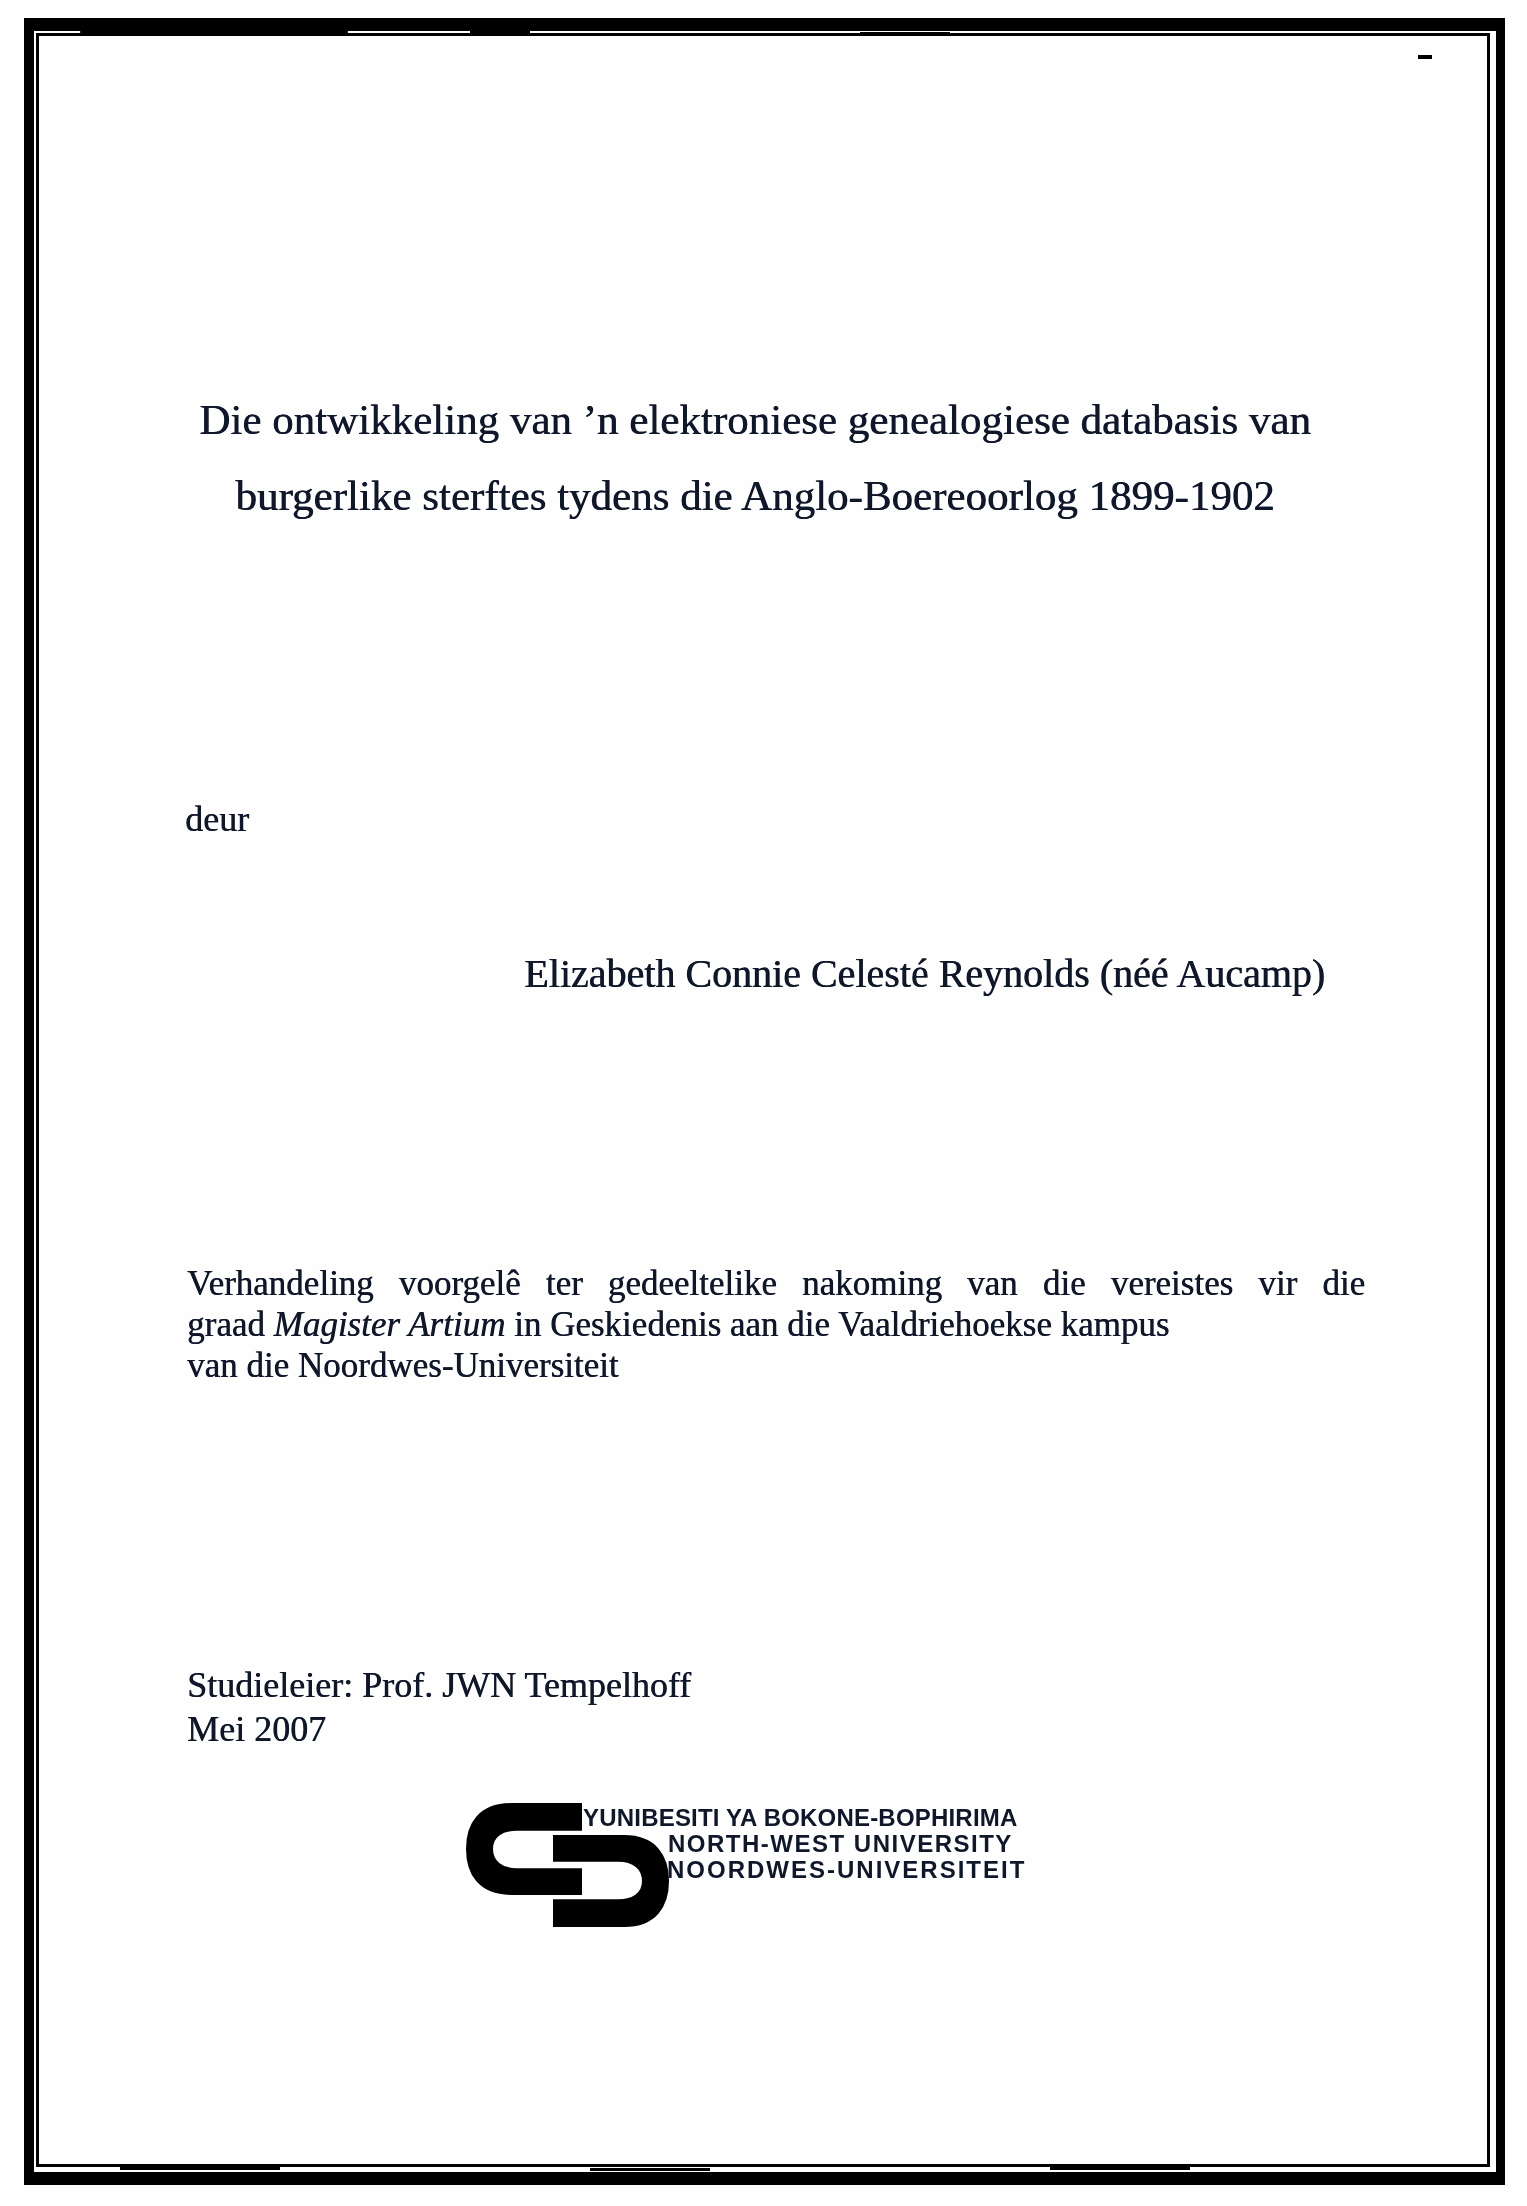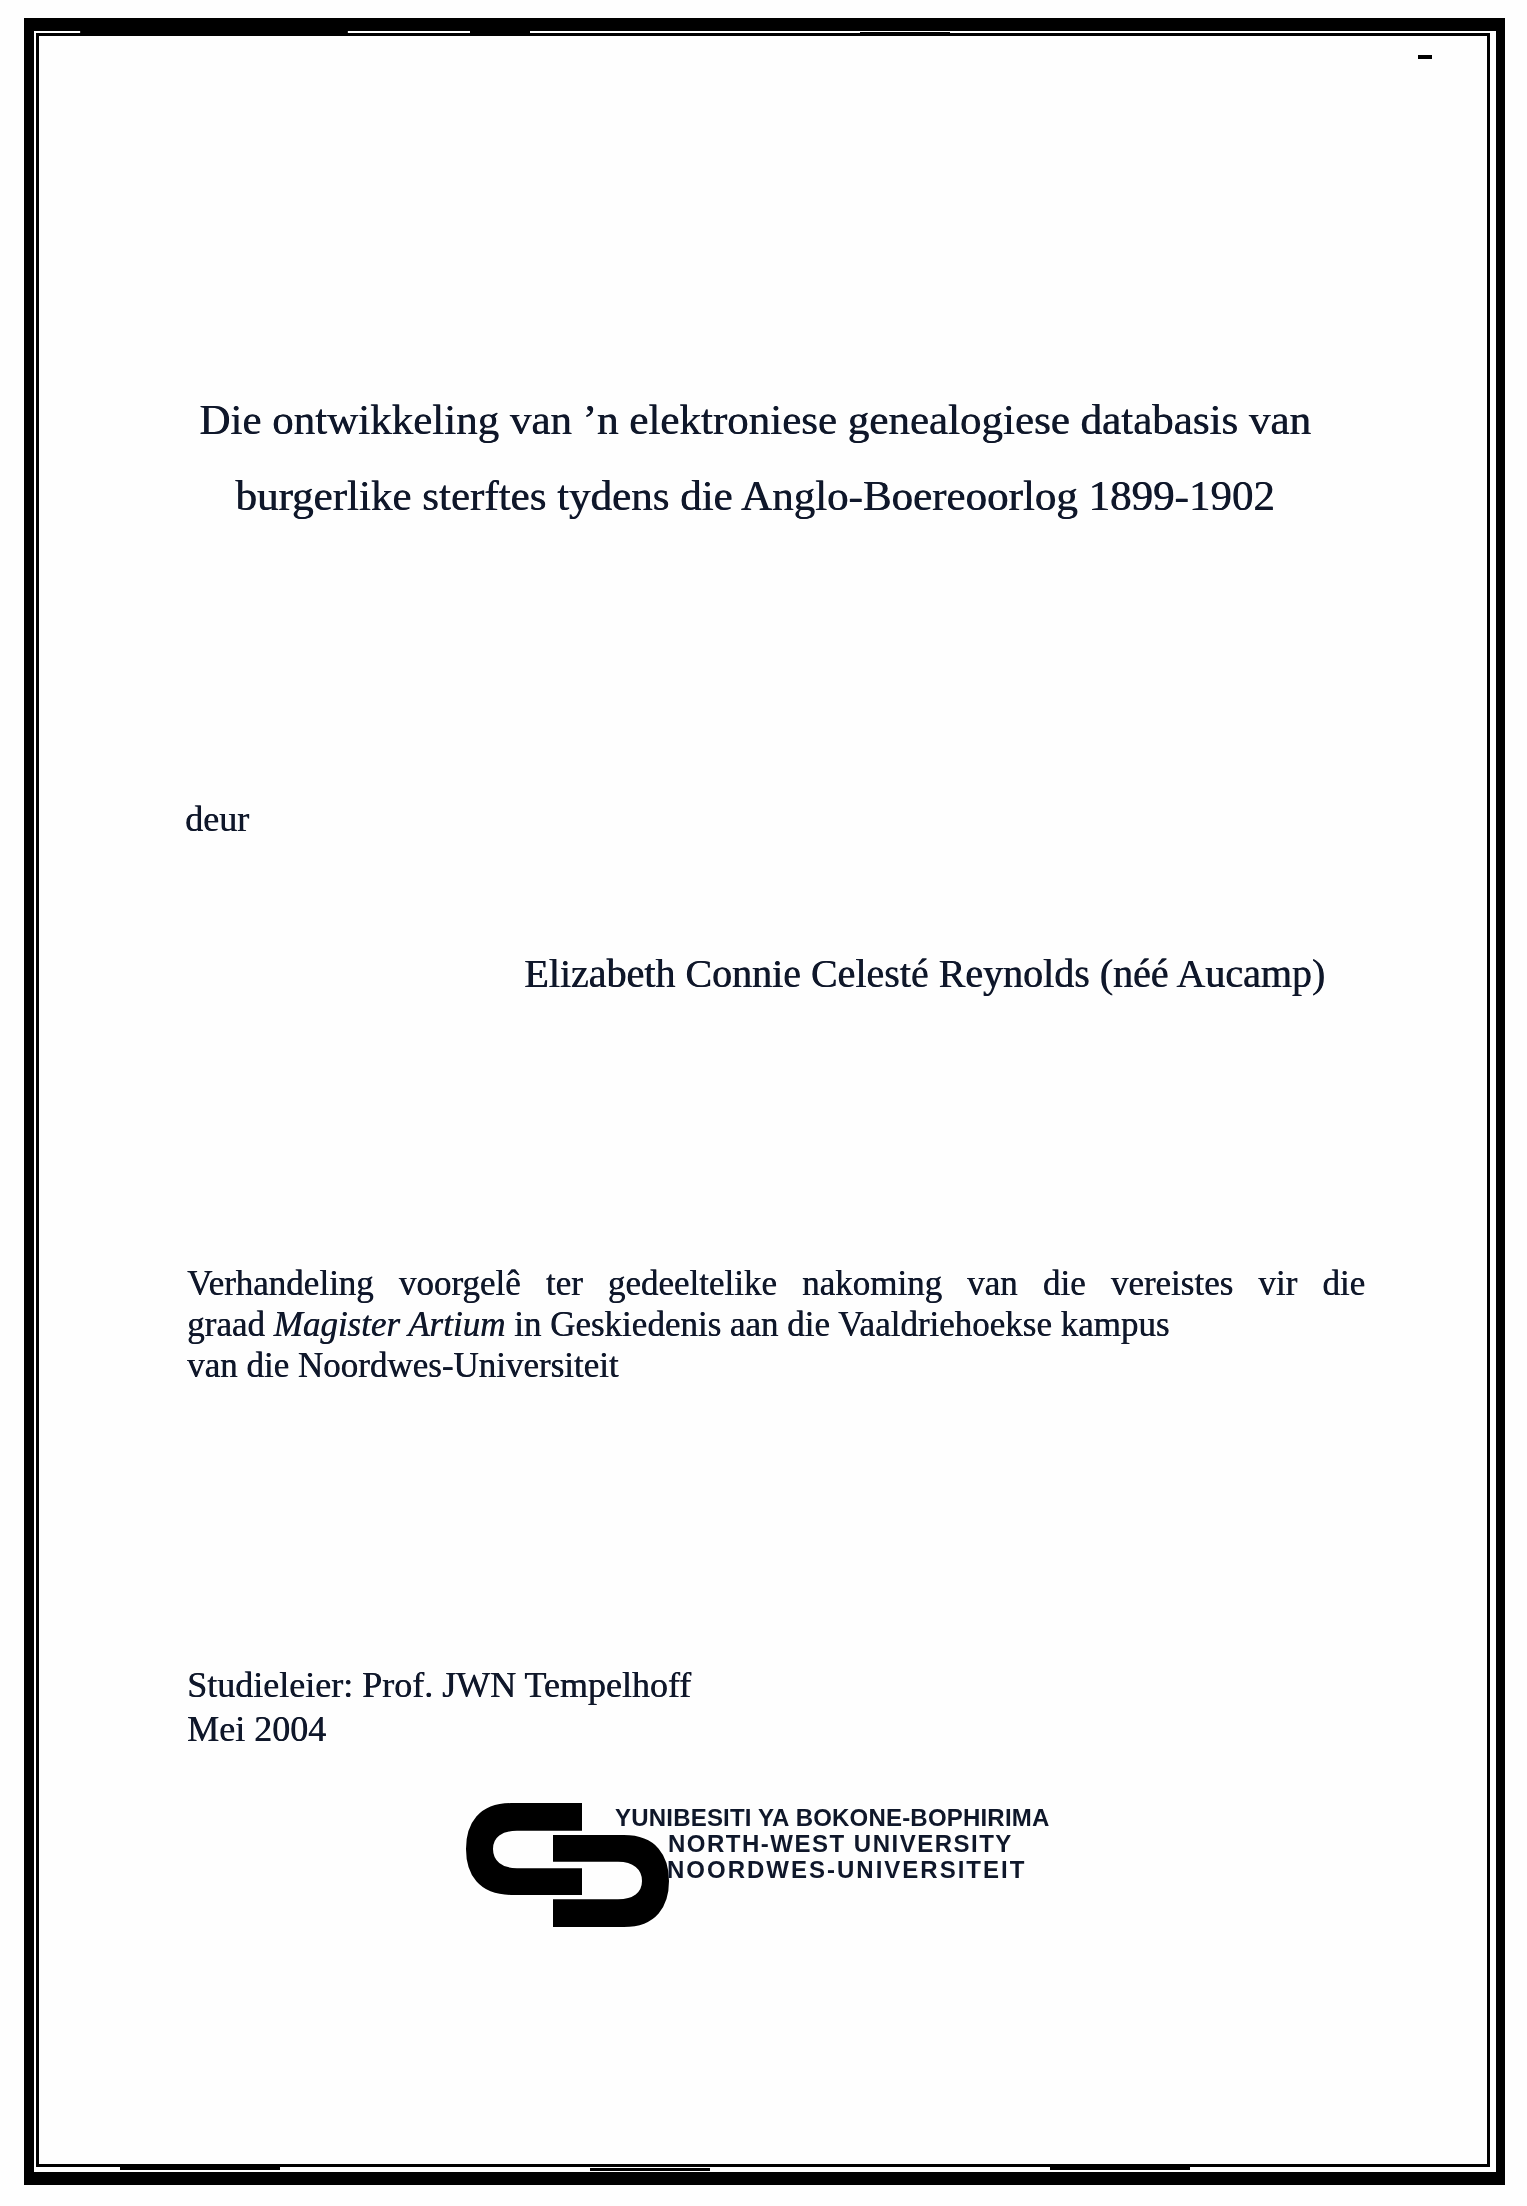--- a/index.html
+++ b/index.html
@@ -57,21 +57,21 @@
   }
   .logo-mark{
     position:absolute;left:465px;top:1802px;width:205px;height:126px;
   }
   .logo-text{
     position:absolute;left:583px;top:1805px;
     font-family:"Liberation Sans", sans-serif;
     font-weight:bold;font-size:24px;line-height:26px;
     white-space:nowrap;
   }
-  .logo-text .l1{letter-spacing:0.2px;padding-left:32px;}
+  .logo-text .l1{letter-spacing:0.2px;}
   .logo-text .l2{margin-left:85px;letter-spacing:1.5px;}
   .logo-text .l3{margin-left:84px;letter-spacing:2px;}
   .it{font-style:italic;}
   
   .artifact{position:absolute;background:#000;pointer-events:none;}
   .a1{left:80px;top:30px;width:268px;height:4px;border-radius:2px;}
   .a2{left:470px;top:31px;width:60px;height:3px;}
   .a3{left:860px;top:32px;width:90px;height:3px;}
   .a4{left:120px;top:2167px;width:160px;height:3px;}
   .a5{left:590px;top:2168px;width:120px;height:3px;}
@@ -104,21 +104,21 @@
   <div class="author">Elizabeth Connie Celesté Reynolds (néé Aucamp)</div>
 
   <div class="descr">
     <div class="justified">Verhandeling voorgelê ter gedeeltelike nakoming van die vereistes vir die</div>
     <div><span>graad </span><span class="it">Magister Artium</span><span> in Geskiedenis aan die Vaaldriehoekse kampus</span></div>
     <div>van die Noordwes-Universiteit</div>
   </div>
 
   <div class="supervisor">
     <div>Studieleier: Prof. JWN Tempelhoff</div>
-    <div>Mei 2004</div>
+    <div>Mei 2007</div>
   </div>
 
   <svg class="logo-mark" viewBox="0 0 205 118" preserveAspectRatio="none" aria-hidden="true">
     <path d="M118,0 H46 C13,0 0,20 0,44 C0,68 13,88 46,88 H118 V61 H52 C37,61 29,54 29,44 C29,34 37,28 52,28 H118 Z" fill="#000" stroke="#fff" stroke-width="2"></path>
     <path d="M118,0 H46 C13,0 0,20 0,44 C0,68 13,88 46,88 H118 V61 H52 C37,61 29,54 29,44 C29,34 37,28 52,28 H118 Z" transform="rotate(180 102.5 59)" fill="#000" stroke="#fff" stroke-width="2"></path>
   </svg>
 
   <div class="logo-text">
     <div class="l1">YUNIBESITI YA BOKONE-BOPHIRIMA</div>
     <div class="l2">NORTH-WEST UNIVERSITY</div>

